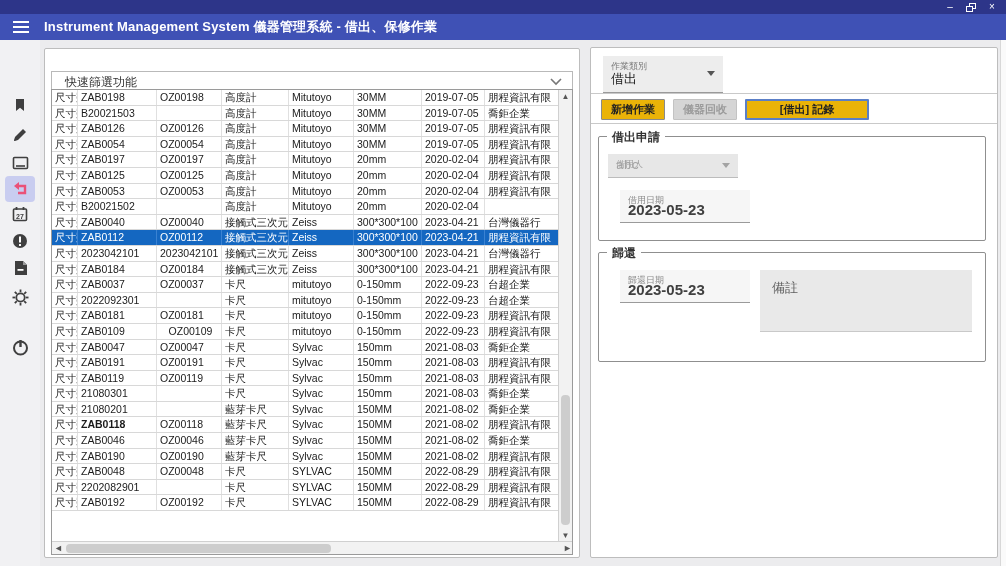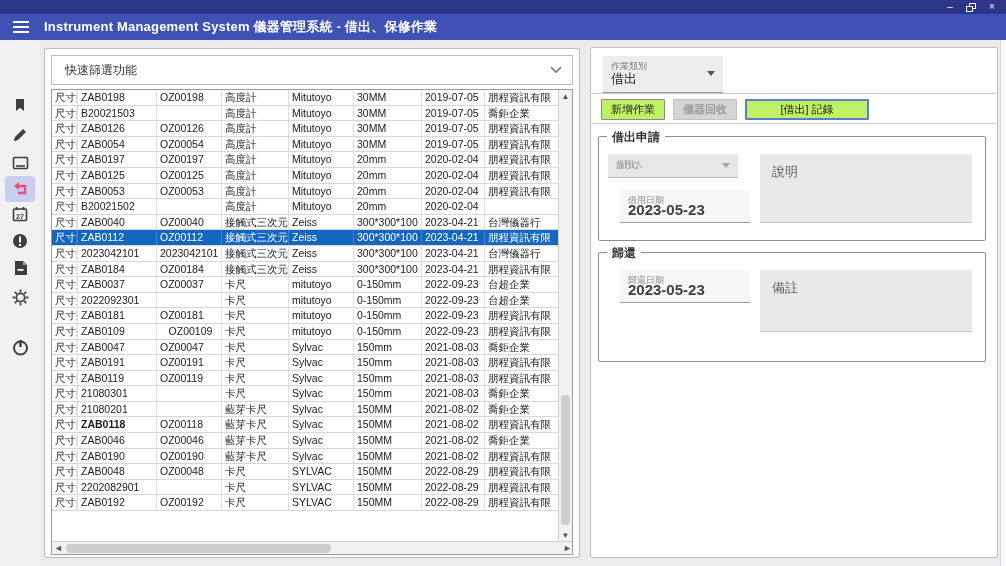--- a/index.html
+++ b/index.html
@@ -26,21 +26,21 @@
   .side-item.active { background:#c9cdf0; }
   .side-item svg { display:block; }
 
   
   .card { position:absolute; background:#fff; border:1px solid #bdbdbd; border-radius:2px; }
   #left-card  { left:44px;  top:48px; width:536px; height:510px; }
   #right-card { left:590px; top:47px; width:408px; height:511px; }
   .right-strip { position:absolute; right:0; top:40px; width:6px; height:526px; background:#fafafa; border-left:1px solid #d8d8d8; }
 
   
-  .filter-box { position:absolute; left:6px; top:6px; width:522px; height:30px; border:1px solid #b9b9b9; background:#fff; display:flex; align-items:center; }
+  .filter-box { position:absolute; left:6px; top:22px; width:522px; height:22px; border:1px solid #b9b9b9; background:#fff; display:flex; align-items:center; }
   .filter-box .lbl { font-size:12px; color:#333; margin-left:13px; }
   .filter-box .chev { margin-left:auto; margin-right:10px; }
 
   
   .tbl { position:absolute; left:6px; top:40px; width:522px; height:466px; border:1px solid #9a9a9a; background:#fff; overflow:hidden; }
   .tbl-head { display:flex; height:30px; border-bottom:1px solid #9a9a9a; background:#fff; }
   .th { font-size:11px; color:#222; padding:1px 0 0 3px; border-right:1px solid #cfcfcf; overflow:hidden; line-height:13px; }
   .th.hl { background:#b9d9f2; }
   .tbl-body { height:422px; overflow:hidden; }
   .tr { display:flex; height:15.6px; border-bottom:1px solid #d8d8d8; background:#fff; }
@@ -62,21 +62,21 @@
   .combo .cvalue { position:absolute; left:8px; bottom:4px; font-size:13px; color:#222; }
   .combo .carrow { position:absolute; right:8px; top:50%; margin-top:-3px; width:0; height:0;
                    border-left:4px solid transparent; border-right:4px solid transparent; border-top:5px solid #555; }
   .combo.disabled { background:#e7e7e7; border-bottom-color:#bcbcbc; }
   .combo.disabled .clabel,.combo.disabled .cvalue { color:#a3a3a3; }
   .combo.disabled .carrow { border-top-color:#a3a3a3; }
 
   #op-combo { left:12px; top:8px; width:120px; height:37px; }
 
   .toolbar { position:absolute; left:0; top:45px; width:406px; height:31px; border-top:1px solid #c9c9c9; border-bottom:1px solid #c9c9c9; background:#fff; }
-  .btn { position:absolute; top:5px; height:21px; font-size:11px; font-weight:normal; color:#222; background:#bef264;
+  .btn { position:absolute; top:5px; height:21px; font-size:11px; font-weight:bold; color:#222; background:#eab308;
          border:1px solid #8a8a8a; text-align:center; line-height:19px; border-radius:1px; }
   #btn-new { left:10px; width:64px; }
   #btn-recall { left:82px; width:64px; background:#d5d5d5; border-color:#c3c3c3; color:#9b9b9b; font-weight:bold; }
   #btn-record { left:154px; width:124px; border:2px solid #5b7fc7; line-height:17px; }
 
   .groupbox { position:absolute; border:1px solid #8f8f8f; border-radius:2px; background:#fff; }
   .groupbox .legend { position:absolute; top:-8px; left:8px; background:#fff; padding:0 5px; font-size:12px; font-weight:bold; color:#333; }
   #gb-borrow { left:7px; top:88px; width:388px; height:105px; }
   #gb-return { left:7px; top:204px; width:388px; height:110px; }
 
@@ -491,21 +491,20 @@
       <span class="legend">借出申請</span>
       <div class="combo disabled" style="left:9px;top:17px;width:130px;height:24px;font-family:Liberation Mono, monospace;">
         <span class="clabel">借用人</span>
         <span class="cvalue">abc</span>
         <span class="carrow"></span>
       </div>
       <div class="field" style="left:21px;top:53px;width:130px;height:33px;">
         <span class="flabel">借用日期</span>
         <span class="fvalue">2023-05-23</span>
       </div>
-      <div class="tarea" style="left:161px;top:17px;width:212px;height:69px;">說明</div>
     </div>
 
     <div class="groupbox" id="gb-return">
       <span class="legend">歸還</span>
       <div class="field" style="left:21px;top:17px;width:130px;height:33px;">
         <span class="flabel">歸還日期</span>
         <span class="fvalue">2023-05-23</span>
       </div>
       <div class="tarea" style="left:161px;top:17px;width:212px;height:62px;">備註</div>
     </div>

